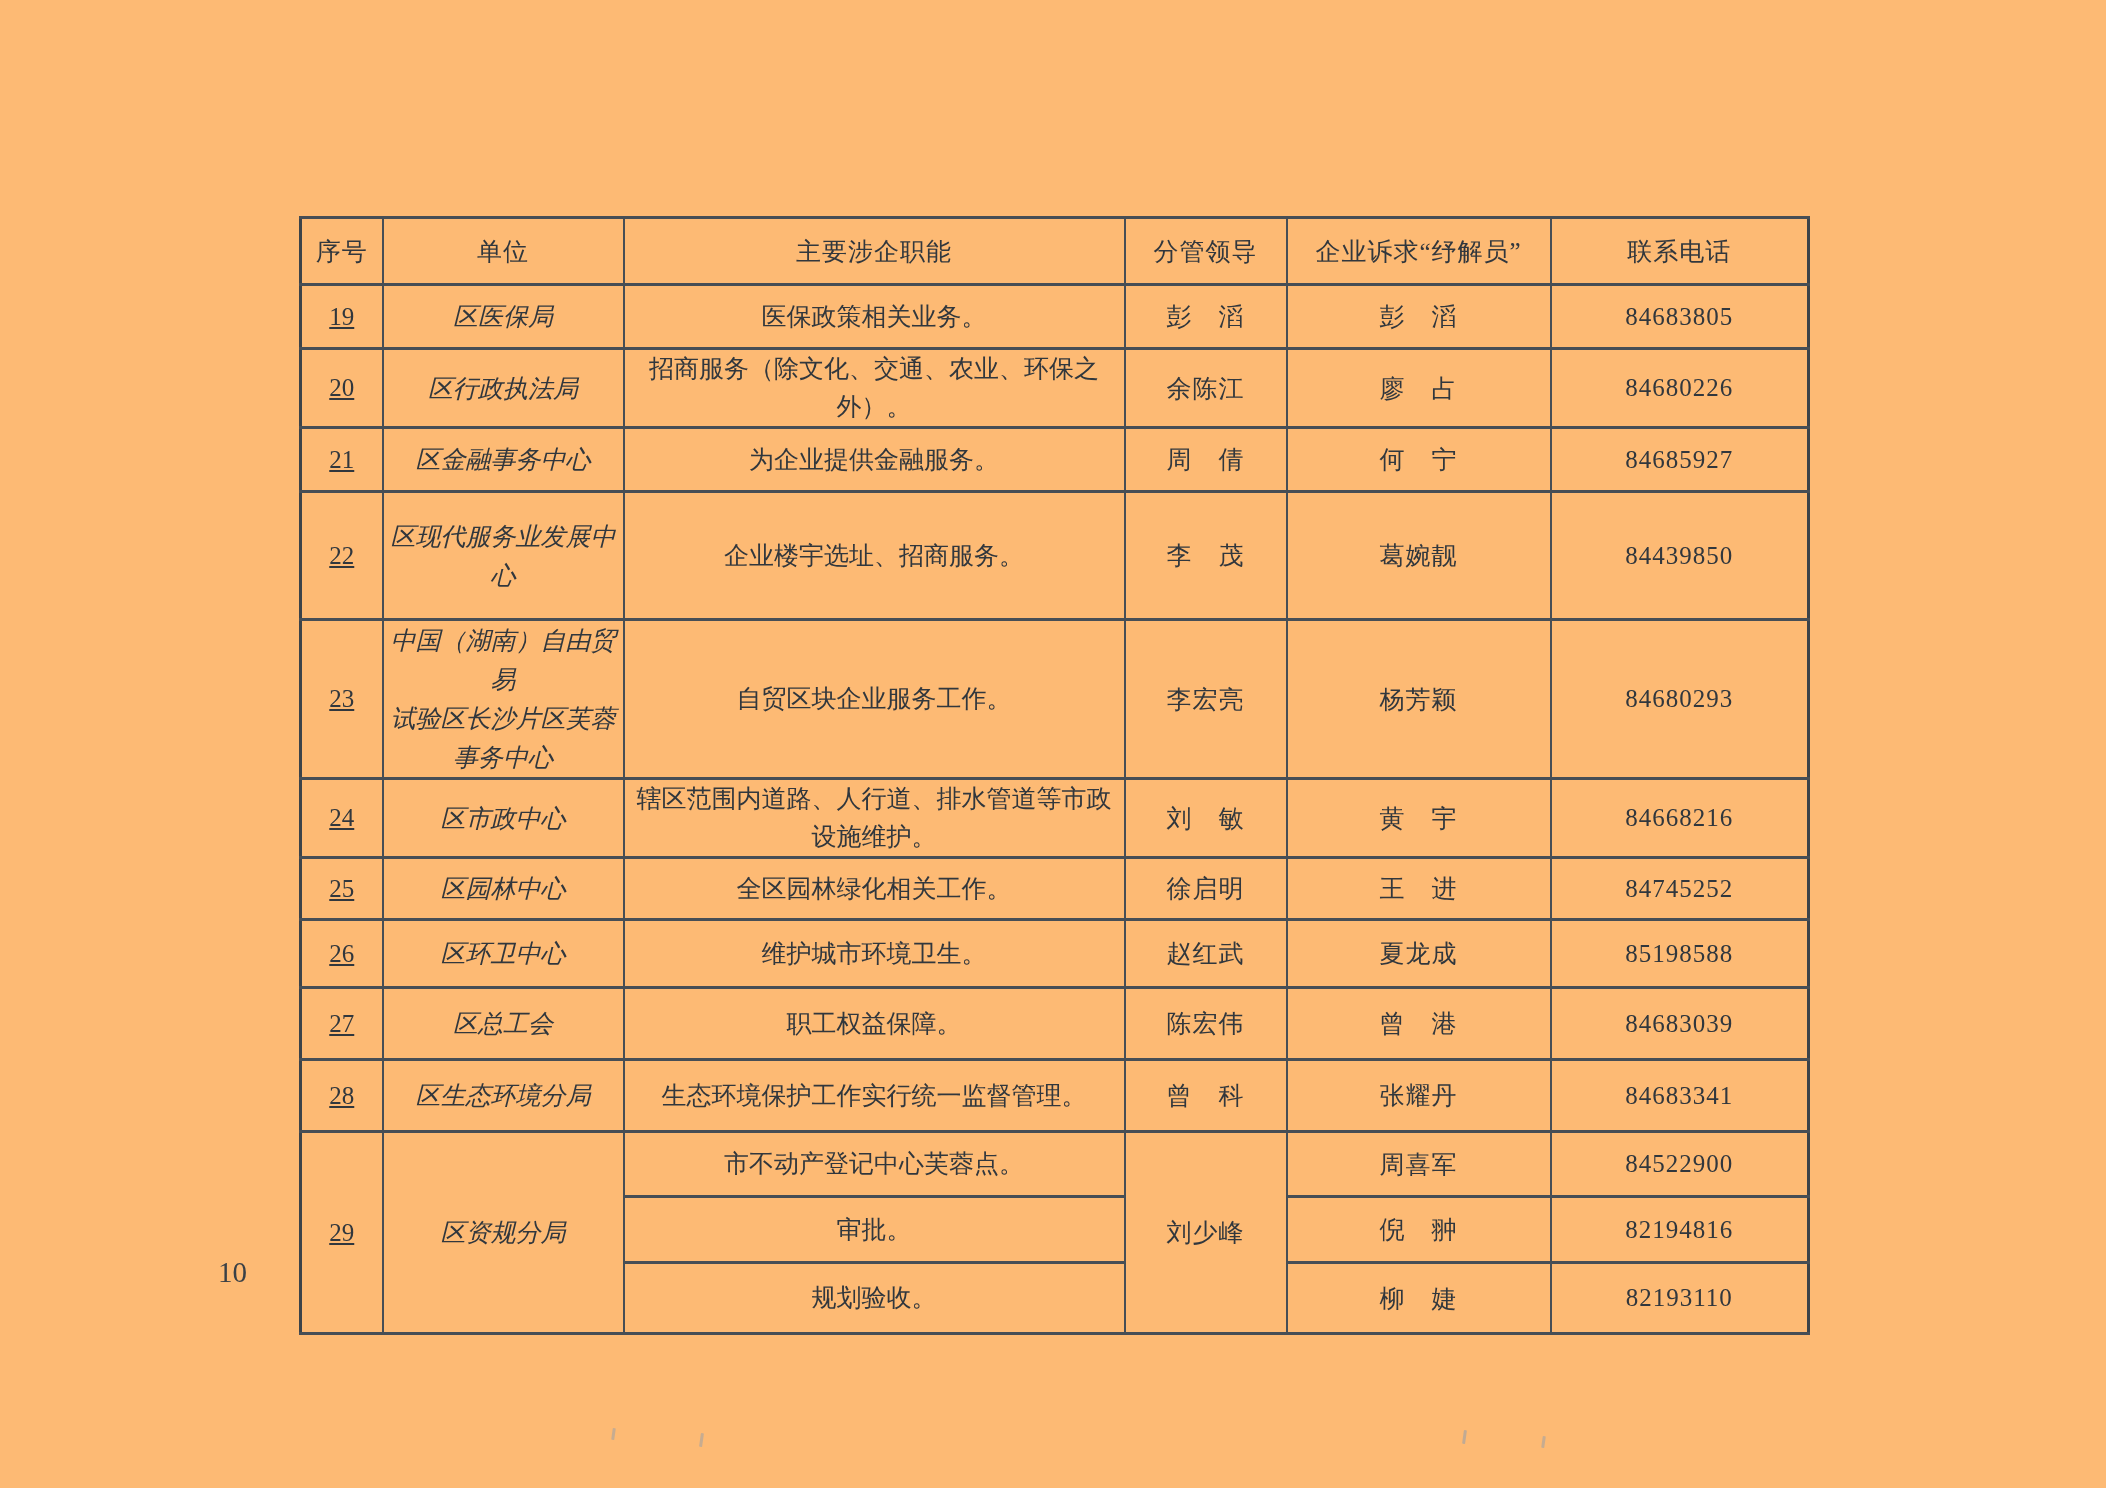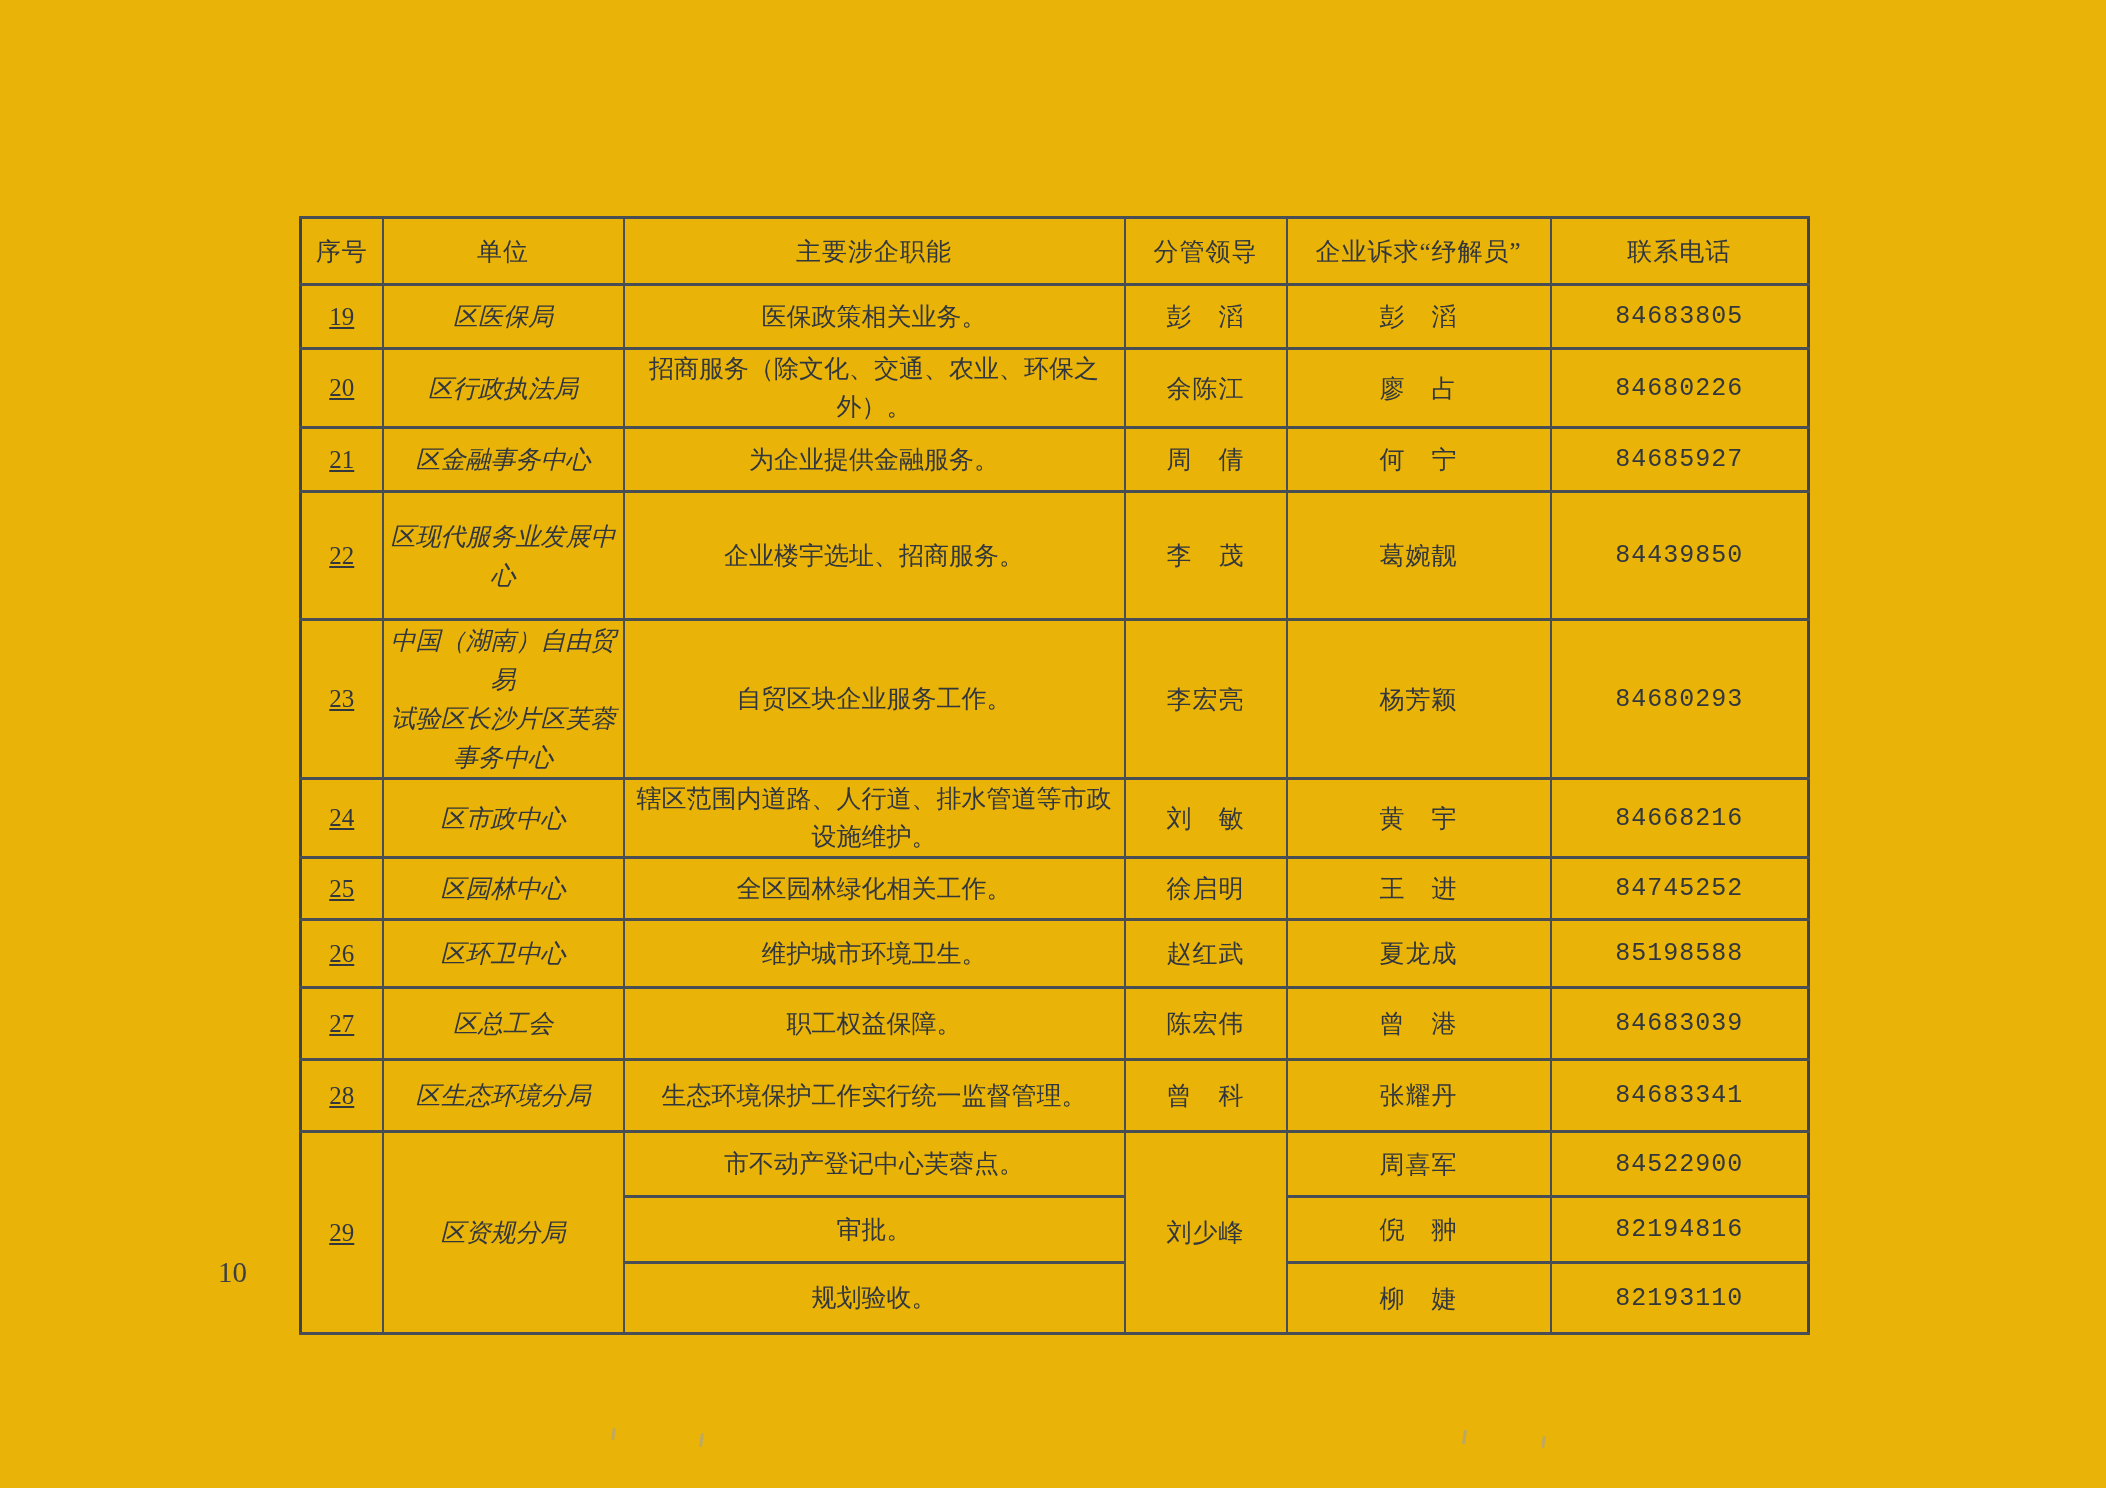--- a/index.html
+++ b/index.html
@@ -4,21 +4,21 @@
 <style>
   html, body {
     margin: 0;
     padding: 0;
     background: #ffffff;
   }
   .page {
     position: relative;
     width: 2106px;
     height: 1488px;
-    background: #eab308;
+    background: #fdba74;
     font-family: "Liberation Serif", "DejaVu Serif", serif;
     color: #2f353b;
     overflow: hidden;
   }
   table.doc-table {
     position: absolute;
     left: 299px;
     top: 216px;
     width: 1508px;
     border-collapse: collapse;
@@ -57,21 +57,21 @@
     padding: 4px 10px 4px 13px;
     white-space: pre-line;
     line-height: 38px;
   }
   td.c-leader, td.c-med {
     letter-spacing: 1px;
   }
   td.c-phone {
     font-size: 27px;
     letter-spacing: 1px;
-    font-family: Liberation Mono, monospace;
+    font-family: Liberation Serif, serif;
   }
   .page-number {
     position: absolute;
     left: 218px;
     top: 1256px;
     font-size: 29px;
     color: #3a4046;
     font-family: "Liberation Serif", "DejaVu Serif", serif;
   }
   .speck {

